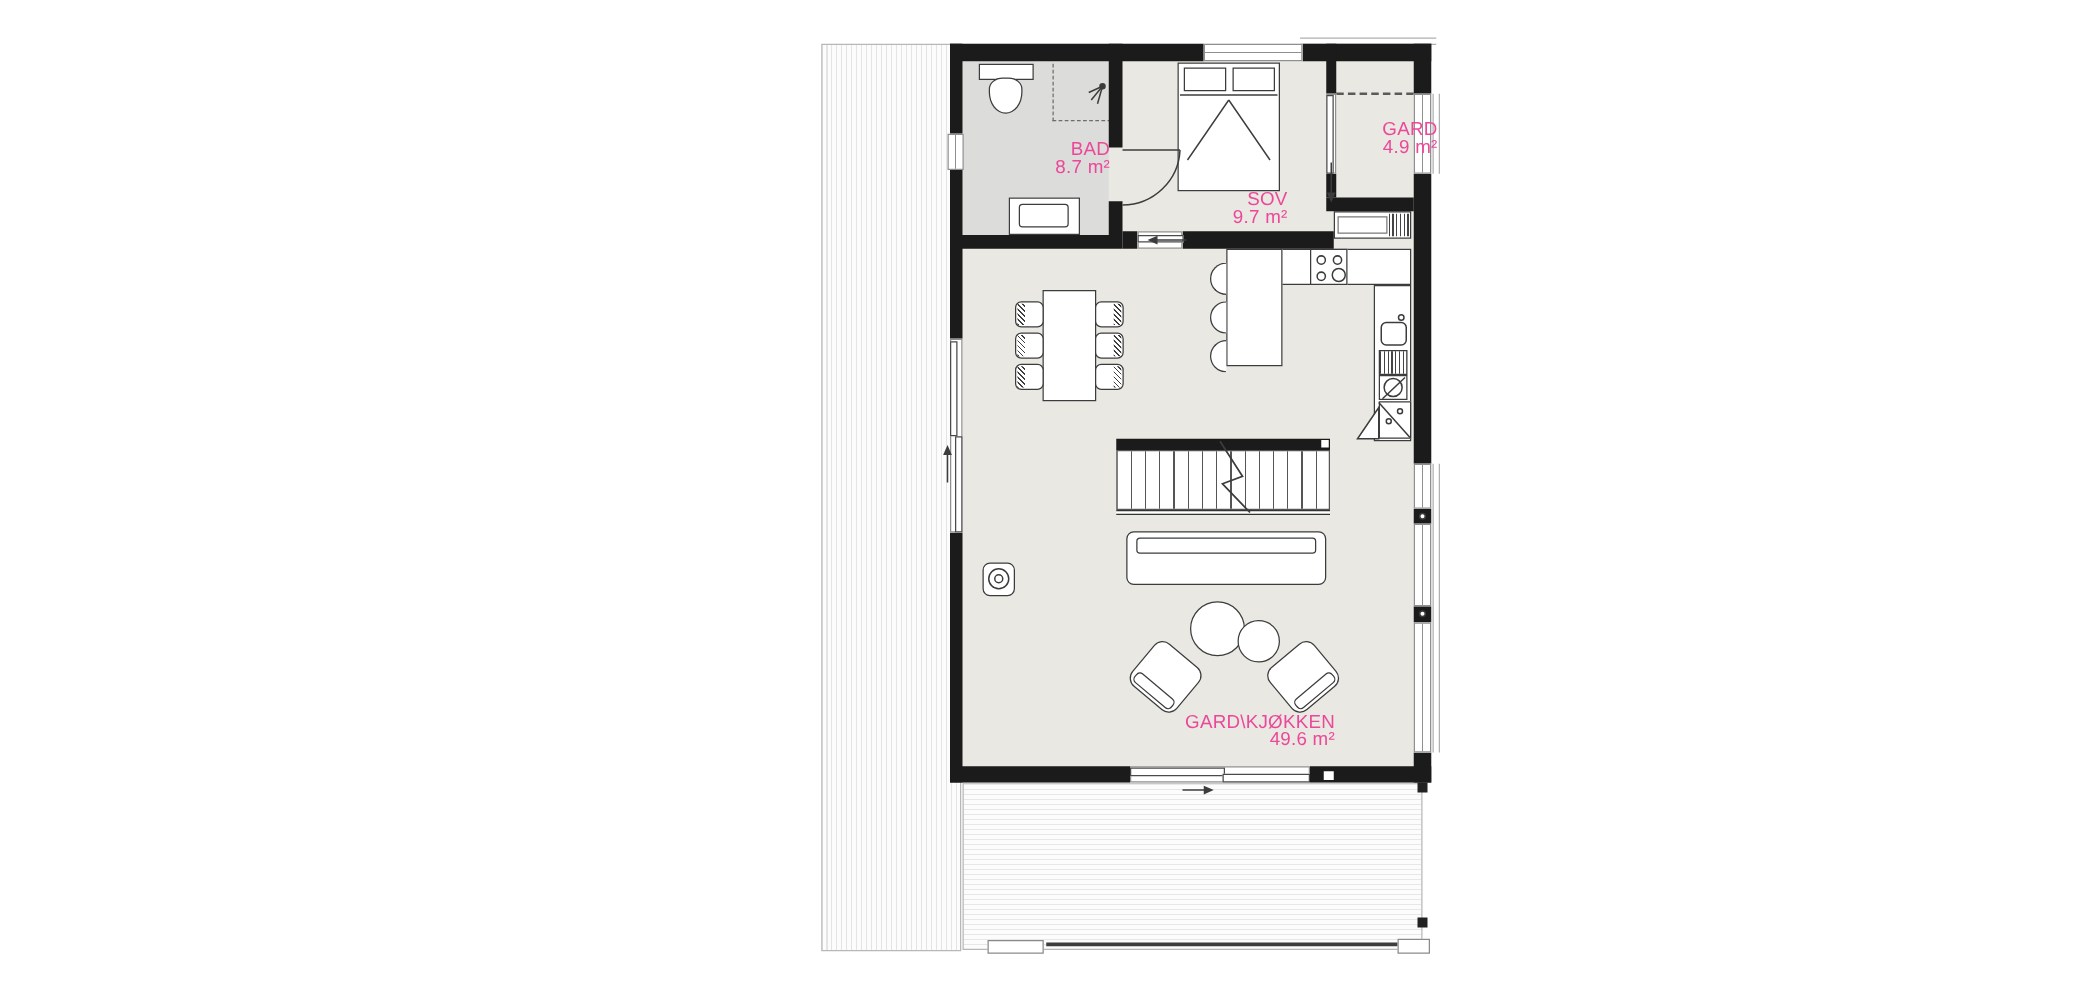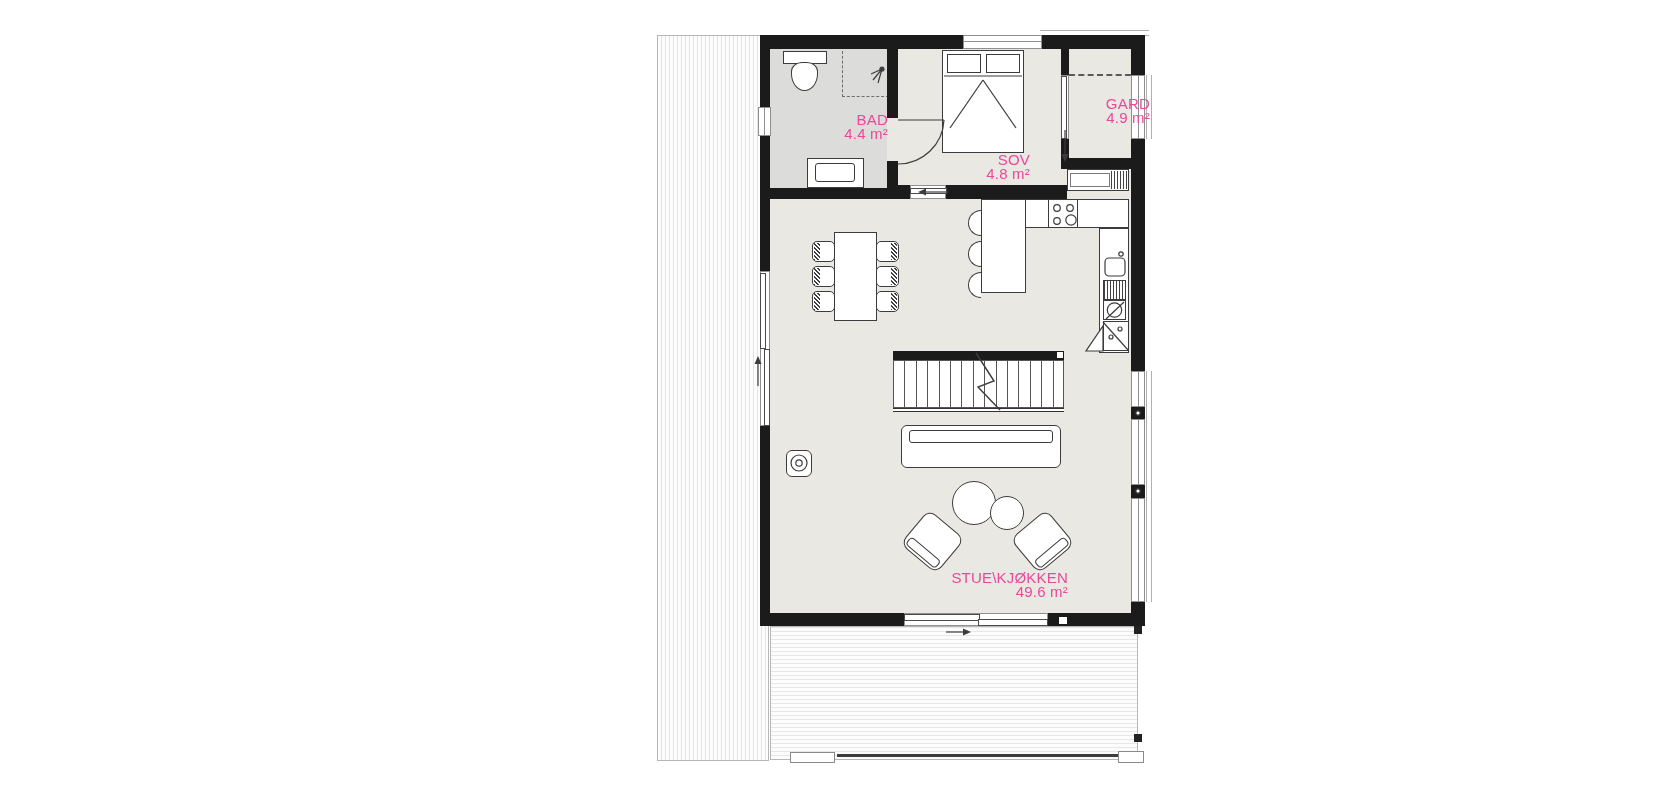--- a/index.html
+++ b/index.html
@@ -152,32 +152,32 @@
   <div class="lounge" style="left:252px;top:489px;transform:rotate(40deg);">
       <i></i>
     </div>
   <div class="lounge" style="left:362px;top:489px;transform:rotate(-40deg);">
       <i></i>
     </div>
   <div class="furn" style="left:129px;top:420px;width:26px;height:27px;border-radius:6px;"></div>
 
   <div class="room-label" style="left:131px;top:83px;width:100px;">
     <div>BAD</div>
-    <div>4.4 m²</div>
+    <div>8.7 m²</div>
   </div>
   <div class="room-label" style="left:273px;top:123px;width:100px;">
     <div>SOV</div>
-    <div>4.8 m²</div>
+    <div>9.7 m²</div>
   </div>
   <div class="room-label" style="left:393px;top:67px;width:100px;">
     <div>GARD</div>
     <div>4.9 m²</div>
   </div>
   <div class="room-label" style="left:251px;top:541px;width:160px;">
-    <div>STUE\KJØKKEN</div>
+    <div>GARD\KJØKKEN</div>
     <div>49.6 m²</div>
   </div>
 
   <svg class="svg-overlay" width="496" height="740" viewBox="0 0 496 740">
     <g stroke="#3c3c3c" stroke-width="1.2" fill="none">
 
       <line x1="241" y1="90" x2="287" y2="90"></line>
       <path d="M 287 90 A 46 46 0 0 1 241 134"></path>
 
       <line x1="287" y1="46" x2="365" y2="46"></line>

